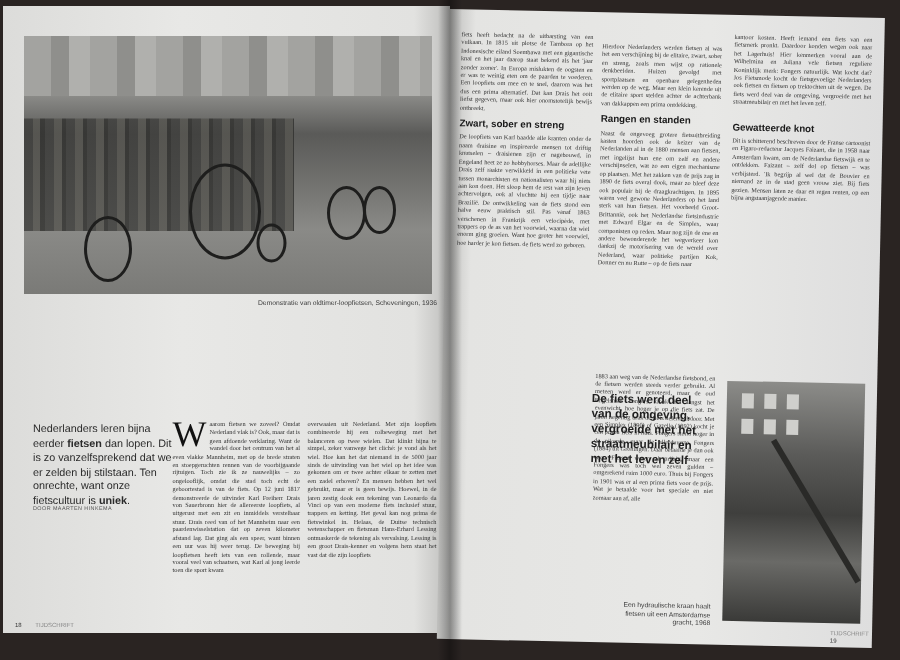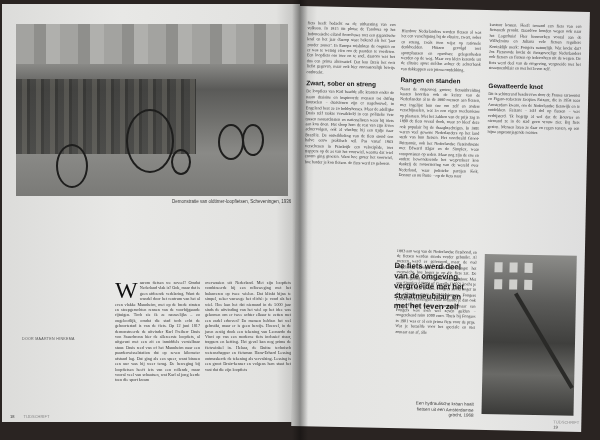--- a/index.html
+++ b/index.html
@@ -37,20 +37,23 @@
     <div class="crowd"></div>
     <div class="wheel" style="left:110px;top:85px;width:44px;height:60px;"></div>
     <div class="wheel" style="left:155px;top:125px;width:16px;height:22px;"></div>
     <div class="wheel" style="left:40px;top:120px;width:28px;height:40px;"></div>
     <div class="wheel" style="left:202px;top:100px;width:22px;height:32px;"></div>
     <div class="wheel" style="left:226px;top:100px;width:18px;height:28px;"></div>
   </div>
   <div class="caption" style="left:170px;top:195px;">Demonstratie van oldtimer-loopfietsen, Scheveningen, 1936</div>
 
 
+  <div class="intro">
+    <span>Nederlanders leren bijna eerder </span><b>fietsen</b><span> dan lopen. Dit is zo vanzelfsprekend dat we er zelden bij stilstaan. Ten onrechte, want onze fietscultuur is </span><b>uniek</b><span>.</span>
+  </div>
   <div class="byline">DOOR MAARTEN HINKEMA</div>
 
   <div class="col" style="left:113px;top:276px;width:85px;">
     <span class="dropcap">W</span>
     <span>aarom fietsen we zoveel? Omdat Nederland vlak is? Ook, maar dat is geen afdoende verklaring. Want de wandel door het centrum van het al even vlakke Mannheim, met op de brede straten en stoepgeruchten rennen van de voorbijgaande rijtuigen. Toch zie ik ze nauwelijks – zo ongelooflijk, omdat die stad toch echt de geboortestad is van de fiets. Op 12 juni 1817 demonstreerde de uitvinder Karl Freiherr Drais von Sauerbronn hier de allereerste loopfiets, al uitgerust met een zit en inmiddels verstelbaar stuur. Drais reed van of het Mannheim naar een paardenwisselstation dat op zeven kilometer afstand lag. Dat ging als een speer, want binnen een uur was hij weer terug. De beweging bij loopfietsen heeft iets van een rollende, maar vooral veel van schaatsen, wat Karl al jong leerde toen die sport kwam</span>
   </div>
   <div class="col" style="left:203px;top:276px;width:86px;">
     <p>overwaaien uit Nederland. Met zijn loopfiets combineerde hij een rolbeweging met het balanceren op twee wielen. Dat klinkt bijna te simpel, zeker vanwege het cliché: je vond als het wiel. Hoe kan het dat niemand in de 5000 jaar sinds de uitvinding van het wiel op het idee was gekomen om er twee achter elkaar te zetten met een zadel erboven? En mensen hebben het wel gebruikt, maar er is geen bewijs. Hoewel, in de jaren zestig dook een tekening van Leonardo da Vinci op van een moderne fiets inclusief stuur, trappers en ketting. Het geval kan nog prima de fietswinkel in. Helaas, de Duitse technisch wetenschapper en fietsman Hans-Erhard Lessing ontmaskerde de tekening als vervalsing. Lessing is een groot Drais-kenner en volgens hem staat het vast dat die zijn loopfiets</p>
   </div>
 

